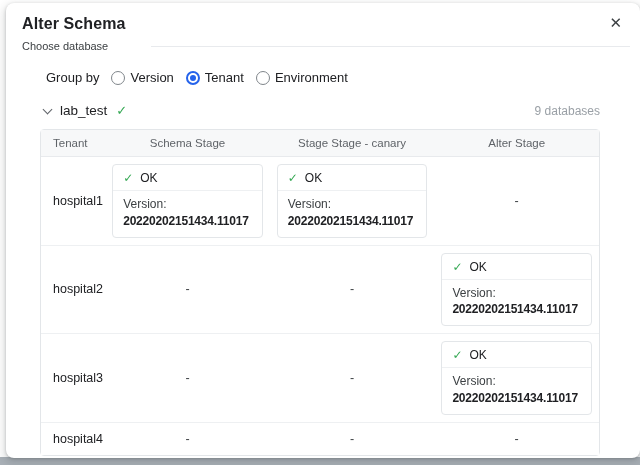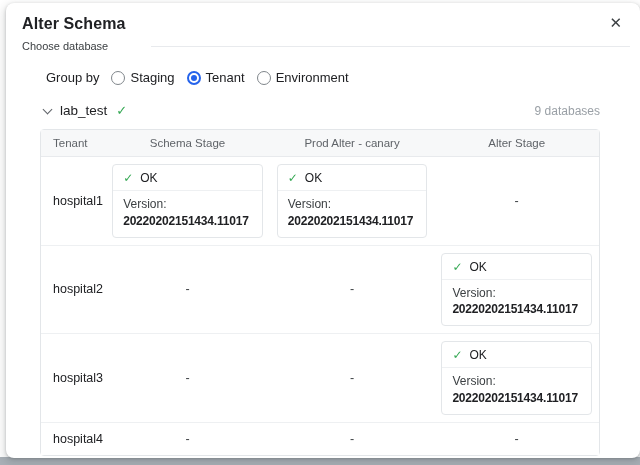--- a/index.html
+++ b/index.html
@@ -99,21 +99,21 @@
     </div>
     <button class="close-btn">✕</button>
   </div>
 
   <div class="content">
 
     <div class="groupby-row">
       <span class="groupby-label">Group by</span>
       <span class="radio-option">
         <span class="radio"></span>
-        <span>Staging</span>
+        <span>Version</span>
       </span>
       <span class="radio-option">
         <span class="radio selected"></span>
         <span>Tenant</span>
       </span>
       <span class="radio-option">
         <span class="radio"></span>
         <span>Environment</span>
       </span>
     </div>
@@ -129,21 +129,21 @@
       <colgroup>
         <col class="c-tenant">
           <col class="c-stage">
           <col class="c-stage">
           <col class="c-stage">
       </colgroup>
       <thead>
         <tr>
           <th class="th-tenant">Tenant</th>
           <th>Schema Stage</th>
-          <th>Prod Alter - canary</th>
+          <th>Stage Stage - canary</th>
           <th>Alter Stage</th>
         </tr>
       </thead>
       <tbody>
         <tr>
           <td class="td-tenant">hospital1</td>
           <td>
             <div class="status-card">
               <div class="card-ok">
                 <span class="check-icon">✓</span>

